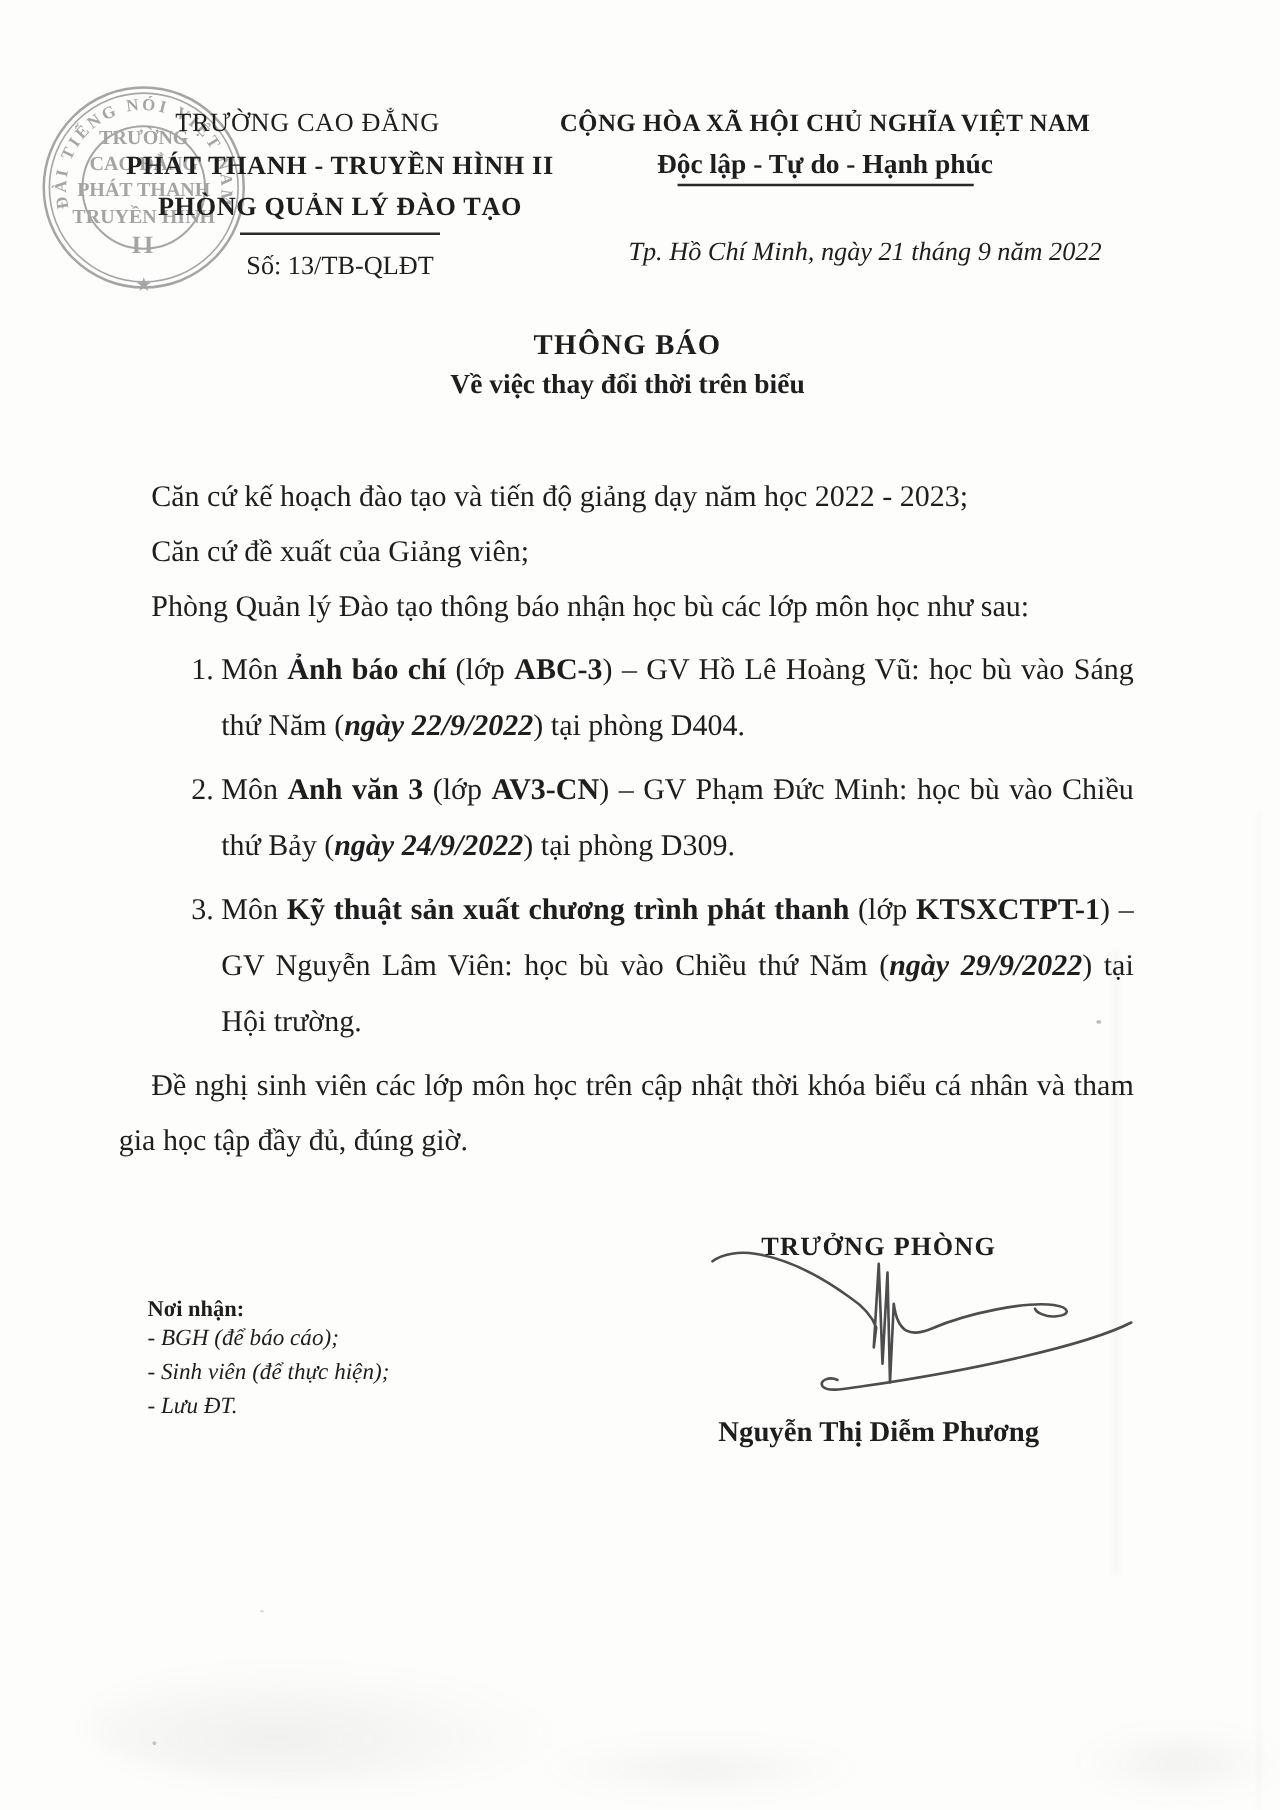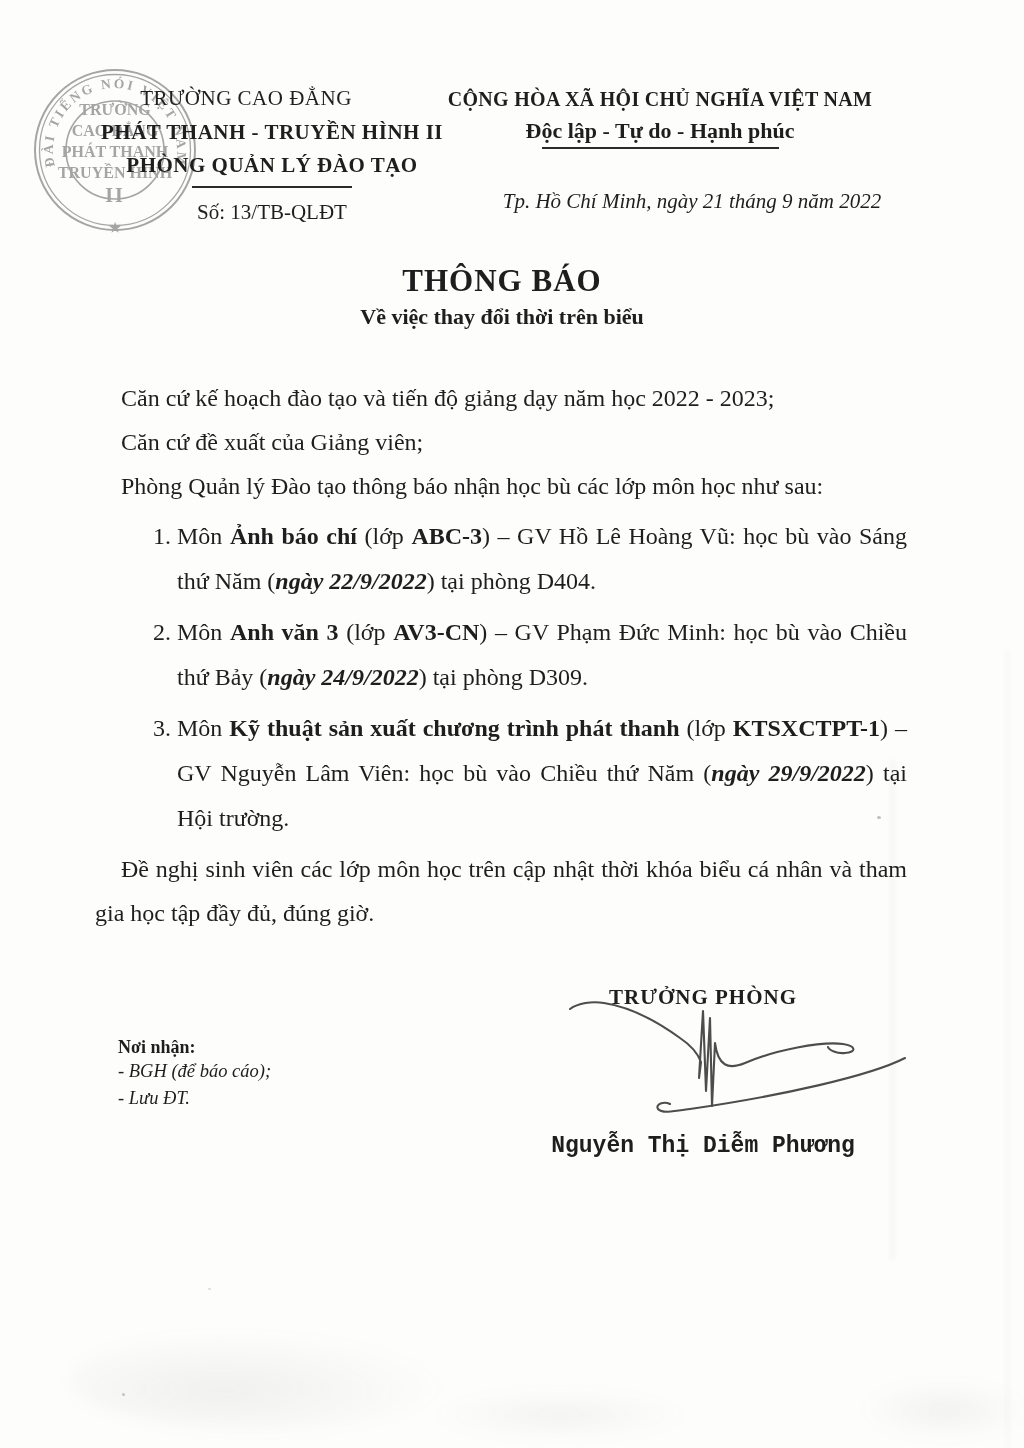--- a/index.html
+++ b/index.html
@@ -21,37 +21,37 @@
   .hdr-left .l3{font-size:21px;font-weight:bold;letter-spacing:.5px;margin-top:8px;}
   .hdr-left .rule{width:160px;height:0;border-bottom:2.2px solid #2a2a2a;margin:8px auto 0;}
   .hdr-left .num{font-size:21px;margin-top:12px;}
   .hdr-right{position:absolute;left:440px;top:88px;width:440px;text-align:center;z-index:2;}
   .hdr-right .n1{font-size:20px;font-weight:bold;letter-spacing:.3px;}
   .hdr-right .n2{font-size:22px;font-weight:bold;margin-top:7px;}
   .hdr-right .rule{width:237px;height:0;border-bottom:2.2px solid #2a2a2a;margin:3px auto 0;}
   .hdr-right .date{font-size:21px;font-style:italic;margin-top:40px;position:relative;left:32px;}
   
   .title-block{position:absolute;left:97px;top:263px;width:810px;text-align:center;z-index:2;}
-  .doc-title{font-size:31px;font-weight:bold;letter-spacing:1px;}
+  .doc-title{font-size:23px;font-weight:bold;letter-spacing:1px;}
   .doc-subtitle{font-size:22px;font-weight:bold;margin-top:5px;}
   
   .docbody{position:absolute;left:95px;top:376px;width:812px;font-size:24px;line-height:44px;z-index:2;}
   .docbody p{margin:0;text-indent:26px;}
   .sched-list{margin-top:6px;}
   .sched-item{position:relative;padding-left:82px;line-height:45px;margin-bottom:6px;text-align:justify;}
   .sched-item .num{position:absolute;left:58px;top:0;}
   .b{font-weight:bold;}
   .bi{font-weight:bold;font-style:italic;}
   .closing{text-align:justify;margin-top:1px !important;}
   
   .sig-title{position:absolute;left:503px;top:950px;width:400px;text-align:center;
     font-size:21px;font-weight:bold;letter-spacing:1px;z-index:2;margin-top:35px;}
   .sig-svg{position:absolute;left:540px;top:988px;width:390px;height:142px;z-index:2;}
   .sig-name{position:absolute;left:503px;top:1133px;width:400px;text-align:center;
-    font-size:23px;font-weight:bold;z-index:2;font-family:Liberation Mono, monospace;}
+    font-size:23px;font-weight:bold;z-index:2;}
   
   .recipients{position:absolute;left:118px;top:998px;width:330px;z-index:2;}
   .recipients .label{font-size:18px;font-weight:bold;margin-top:39px;}
   .recipients .rcpt{font-size:18.5px;font-style:italic;line-height:27px;}
   
   .speck{position:absolute;background:#8a8a8a;border-radius:50%;}
   .smudge{position:absolute;border-radius:50%;filter:blur(7px);}
   .edge-shade{position:absolute;background:rgba(0,0,0,0.028);filter:blur(2px);}
 </style>
 </head>
@@ -128,20 +128,21 @@
                L 159 90 L 163 23 L 166 103 L 170 30 L 172 118 L 175 55
                C 178 78, 188 82, 205 75 C 235 62, 282 53, 303 56 C 316 58, 317 64, 305 65 C 297 66, 289 62, 288 59"></path>
       <path d="M 365 70 C 330 88, 240 108, 150 121 C 136 123, 122 126, 118 121 C 115 116, 124 113, 130 116"></path>
     </g>
   </svg>
   <div class="sig-name">Nguyễn Thị Diễm Phương</div>
 
   <div class="recipients">
     <div class="label">Nơi nhận:</div>
     <div class="rcpt">- BGH (để báo cáo);</div>
+    <div class="rcpt">- Sinh viên (để thực hiện);</div>
     <div class="rcpt">- Lưu ĐT.</div>
   </div>
 
   <div class="speck" style="left:877px;top:816px;width:4px;height:3px;opacity:.55;"></div>
   <div class="speck" style="left:122px;top:1393px;width:3px;height:3px;opacity:.45;"></div>
   <div class="speck" style="left:208px;top:1288px;width:3px;height:2px;opacity:.3;"></div>
   <div class="smudge" style="left:70px;top:1330px;width:380px;height:100px;background:radial-gradient(ellipse at 40% 60%, rgba(110,110,110,0.09), rgba(110,110,110,0) 70%);"></div>
   <div class="smudge" style="left:430px;top:1390px;width:260px;height:50px;background:radial-gradient(ellipse, rgba(110,110,110,0.07), rgba(110,110,110,0) 70%);"></div>
   <div class="smudge" style="left:860px;top:1380px;width:170px;height:60px;background:radial-gradient(ellipse, rgba(110,110,110,0.08), rgba(110,110,110,0) 70%);"></div>
   <div class="edge-shade" style="left:890px;top:760px;width:5px;height:500px;"></div>

